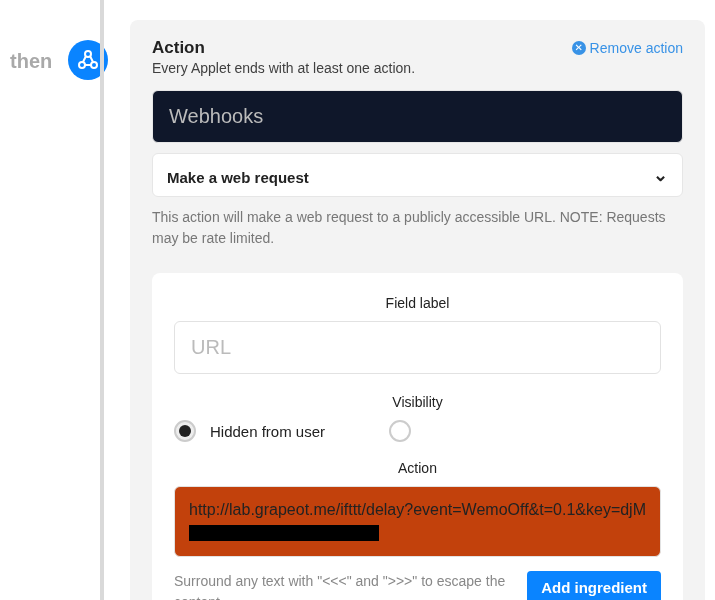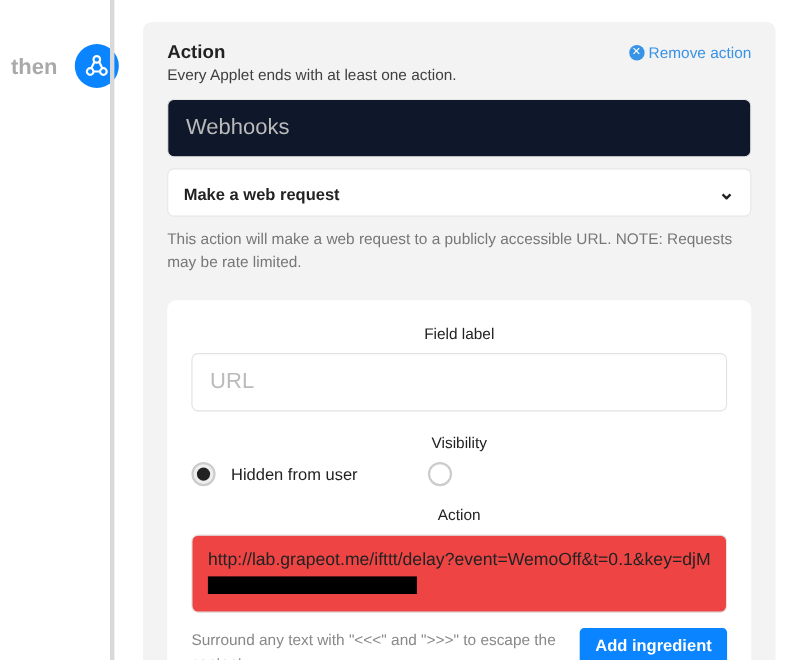--- a/index.html
+++ b/index.html
@@ -173,21 +173,21 @@
     border-color: #ccc;
     background: #eee;
   }
   .radio.selected .dot {
     width: 12px;
     height:12px;
     border-radius:50%;
     background:#222;
   }
   .value-box {
-    background: #ef4444;
+    background: #c2410c;
     border: 1px solid #e2e2e2;
     border-radius: 6px;
     padding: 12px 14px;
     font-size: 16px;
     color: #222;
     line-height: 1.4;
     margin-bottom: 14px;
     word-break: break-all;
     font-family: inherit;
     position: relative;

